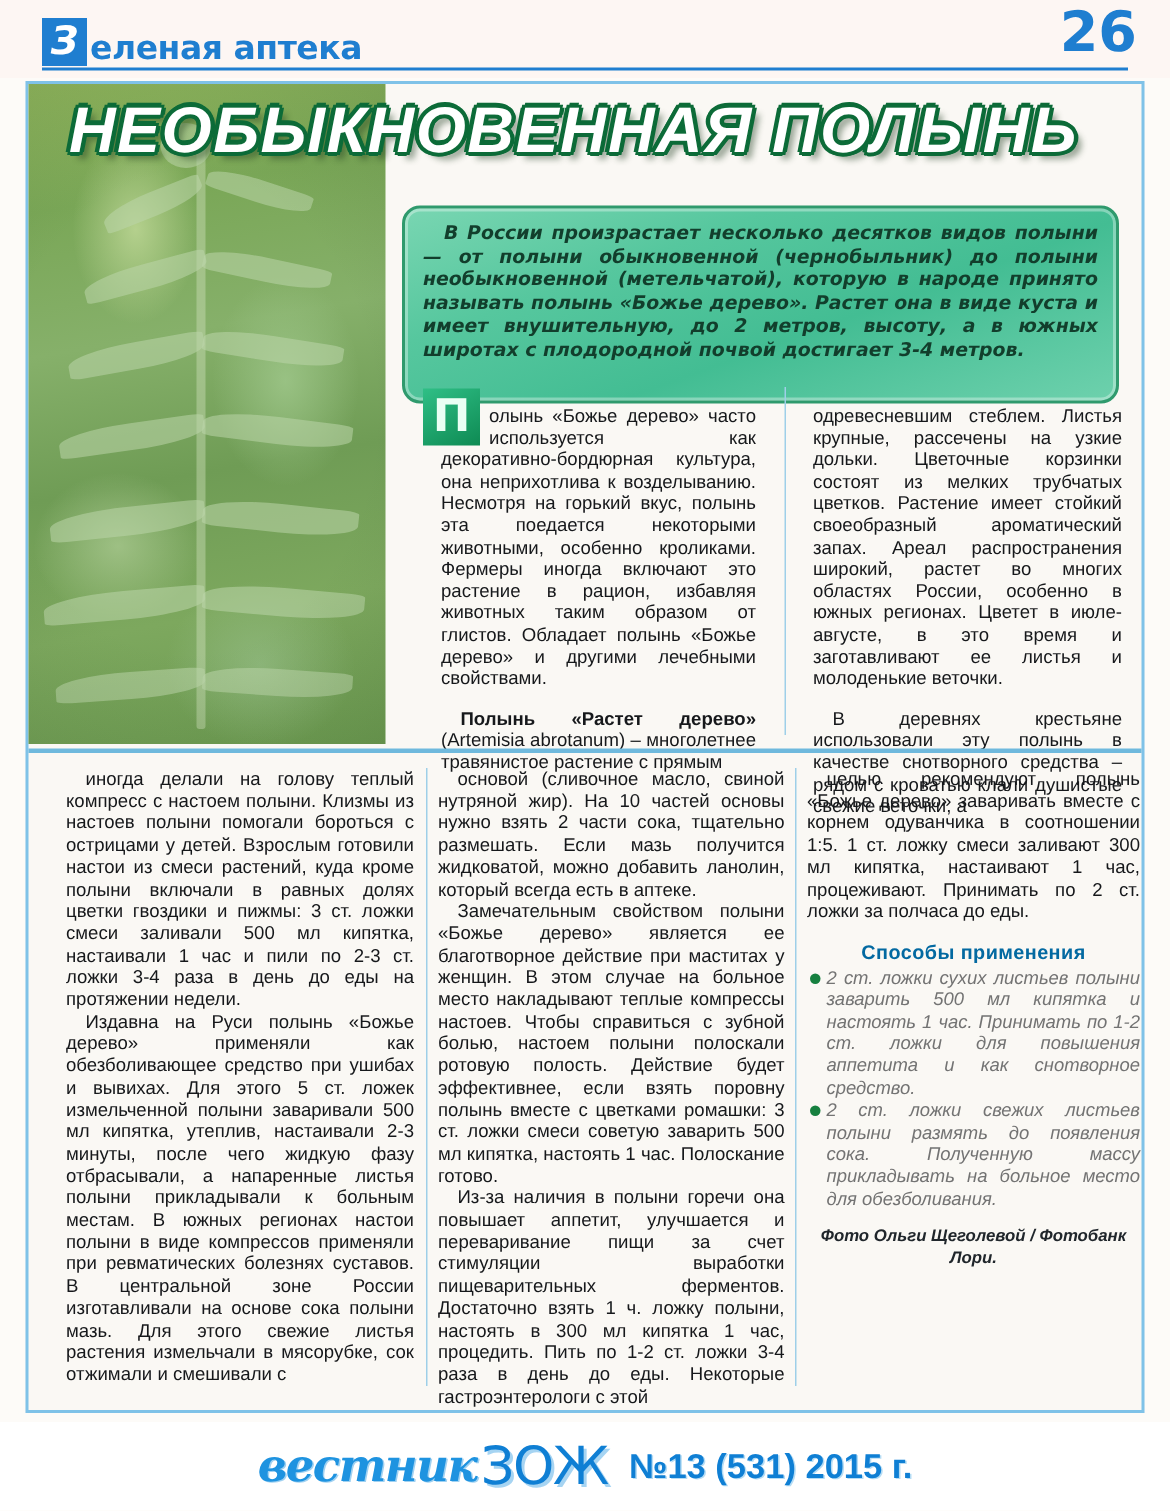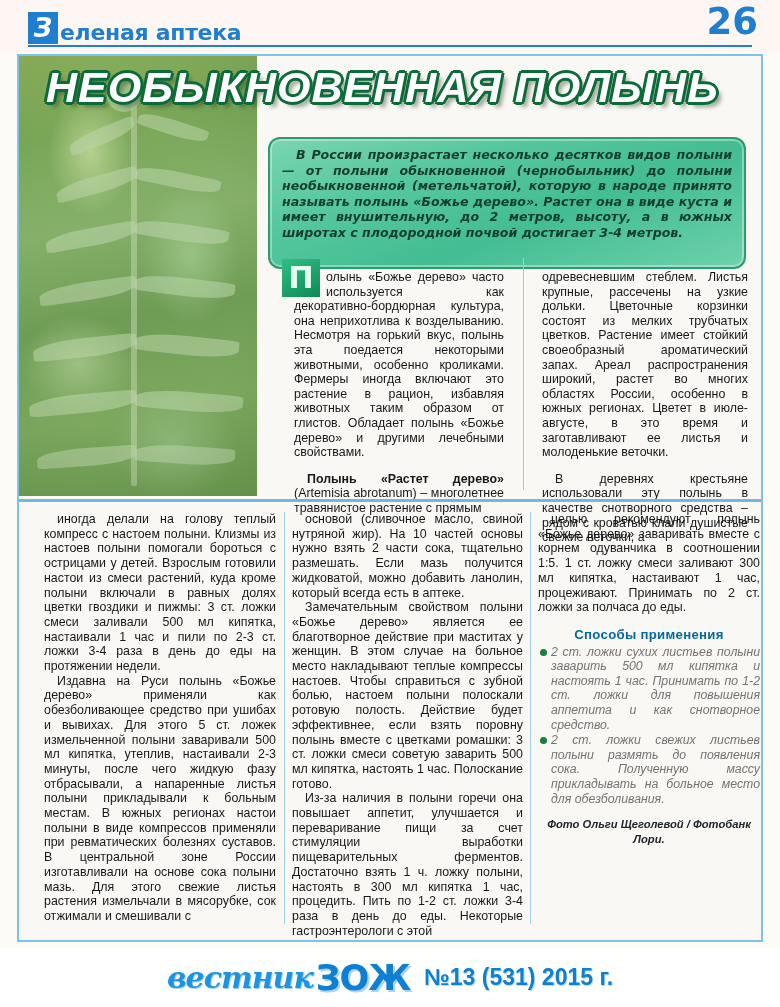--- a/index.html
+++ b/index.html
@@ -234,21 +234,21 @@
     font-family: "DejaVu Serif", serif;
     font-style: italic;
     font-weight: bold;
     font-size: 30px;
     color: #1e93e0;
     letter-spacing: -1px;
     text-shadow: 1px 1px 0 rgba(120,190,235,.7);
   }
   .logo-zozh {
     font-family: "DejaVu Sans", sans-serif;
-    font-weight: bold;
+    font-weight: normal;
     font-size: 35px;
     color: #0f7fd4;
     letter-spacing: -1px;
     margin-left: 3px;
     text-shadow: 2px 2px 0 rgba(150,205,240,.85);
   }
   .issue {
     font-family: Liberation Sans, sans-serif;
     font-weight: bold;
     font-size: 23px;

